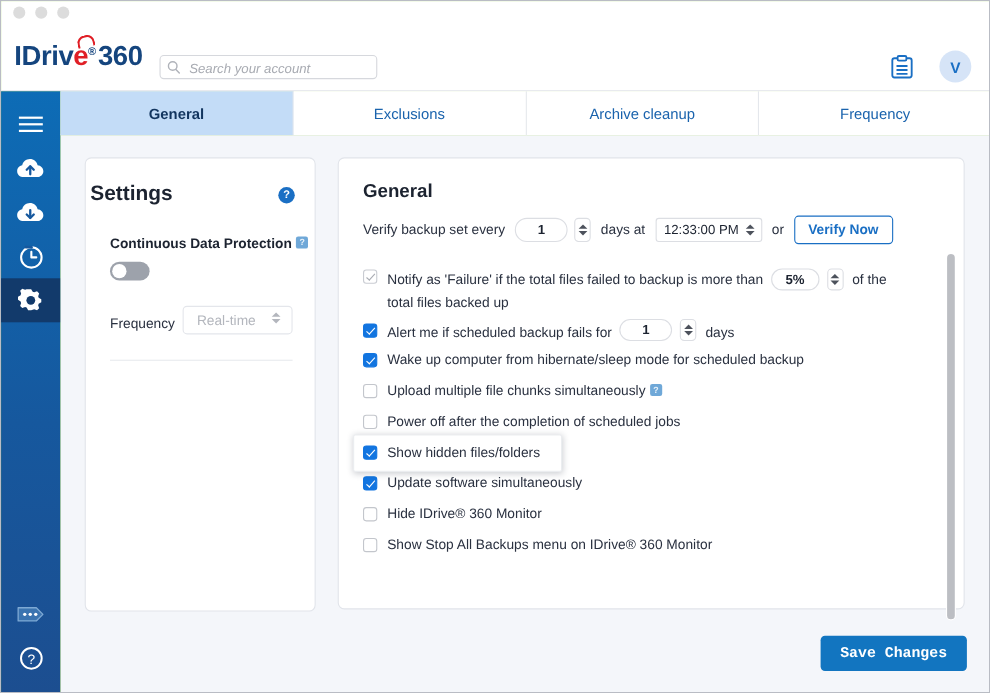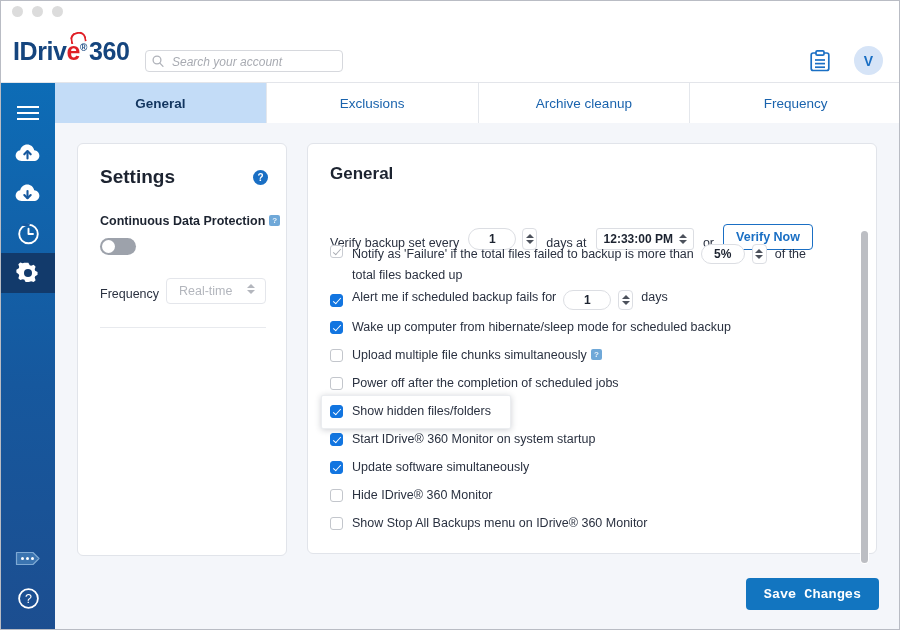--- a/index.html
+++ b/index.html
@@ -89,21 +89,21 @@
     position:absolute;left:54px;top:122px;width:846px;height:507px;
     background:#f4f6fa;box-sizing:border-box;
   }
   .card{
     position:absolute;background:#fff;border:1px solid #e1e4ea;border-radius:6px;
     box-sizing:border-box;
   }
   .card-settings{left:22px;top:20px;width:210px;height:413px;}
   .card-general{left:252px;top:20px;width:570px;height:411px;}
   .settings-title{
-    position:absolute;left:22px;top:22px;font-size:19px;font-weight:bold;color:#1c2330;
+    position:absolute;left:4px;top:22px;font-size:19px;font-weight:bold;color:#1c2330;
   }
   .help-circle{
     position:absolute;right:18px;top:26px;width:15px;height:15px;border-radius:50%;
     background:#1a6fc4;color:#fff;font-size:10px;font-weight:bold;
     display:flex;align-items:center;justify-content:center;
   }
   .cdp-label{
     position:absolute;left:22px;top:70px;font-size:12.5px;font-weight:bold;color:#1c2330;
   }
   .sq-help{
@@ -122,21 +122,21 @@
   .freq-select{
     position:absolute;left:88px;top:134px;width:100px;height:26px;
     border:1px solid #e4e6eb;border-radius:4px;background:#fff;box-sizing:border-box;
   }
   .freq-select .val{
     position:absolute;left:12px;top:5px;font-size:12.5px;color:#b3b6bd;
   }
   .divider{position:absolute;left:22px;top:183px;width:166px;height:1px;background:#e8eaee;}
   
   .gen-title{position:absolute;left:22px;top:20px;font-size:17px;font-weight:bold;color:#1c2330;}
-  .row-verify{position:absolute;left:22px;top:80px;display:flex;align-items:flex-end;font-size:12.5px;color:#2a3140;}
+  .row-verify{position:absolute;left:22px;top:52px;display:flex;align-items:center;font-size:12.5px;color:#2a3140;}
   .num-in{
     height:22px;border:1px solid #dcdee3;border-radius:11px;background:#fff;
     font-size:12px;font-weight:bold;color:#1c2330;text-align:center;
     display:flex;align-items:center;justify-content:center;box-sizing:border-box;
   }
   .time-in{
     height:22px;border:1px solid #dcdee3;border-radius:3px;background:#fff;
     font-size:12px;color:#1c2330;box-sizing:border-box;display:flex;align-items:center;
     padding:0 4px 0 7px;gap:4px;
   }
@@ -336,21 +336,21 @@
         <span class="num-in" style="width:48px;margin-left:9px;">
           <span>1</span>
         </span>
         <span class="spin-box" style="margin-left:6px;">
           <span class="spin">
               <i class="up"></i>
               <i class="dn"></i>
             </span>
         </span>
         <span style="margin-left:9px;">days at</span>
-        <span class="time-in" style="margin-left:9px;font-weight:bold;">
+        <span class="time-in" style="margin-left:9px;">
           <span>12:33:00 PM</span>
           <span class="spin">
               <i class="up"></i>
               <i class="dn"></i>
             </span>
         </span>
         <span style="margin-left:9px;">or</span>
         <span class="btn-outline" style="margin-left:9px;">
           <span>Verify Now</span>
         </span>
@@ -371,21 +371,21 @@
                   <i class="dn"></i>
                 </span>
             </span>
             <span>of the</span>
             <span style="width:100%;margin-top:4px;">total files backed up</span>
           </span>
         </div>
 
         <div class="cb-row" style="margin-bottom:10px;align-items:center;">
           <span class="cb checked"></span>
-          <span class="cb-txt" style="display:flex;align-items:flex-start;">
+          <span class="cb-txt" style="display:flex;align-items:flex-end;">
             <span>Alert me if scheduled backup fails for</span>
             <span class="num-in" style="width:48px;height:20px;margin:0 7px;">
               <span>1</span>
             </span>
             <span class="spin-box" style="height:20px;margin-right:8px;">
               <span class="spin">
                   <i class="up"></i>
                   <i class="dn"></i>
                 </span>
             </span>
@@ -411,24 +411,20 @@
         </div>
 
         <div class="cb-row" style="margin-bottom:13px;">
           <span class="callout"></span>
           <span class="callout-inner">
             <span class="cb checked"></span>
             <span class="cb-txt">Show hidden files/folders</span>
           </span>
         </div>
 
-        <div class="cb-row" style="margin-bottom:13px;">
-          <span class="cb checked"></span>
-          <span class="cb-txt">Start IDrive® 360 Monitor on system startup</span>
-        </div>
 
         <div class="cb-row" style="margin-bottom:13px;">
           <span class="cb checked"></span>
           <span class="cb-txt">Update software simultaneously</span>
         </div>
 
         <div class="cb-row" style="margin-bottom:13px;">
           <span class="cb"></span>
           <span class="cb-txt">Hide IDrive® 360 Monitor</span>
         </div>

